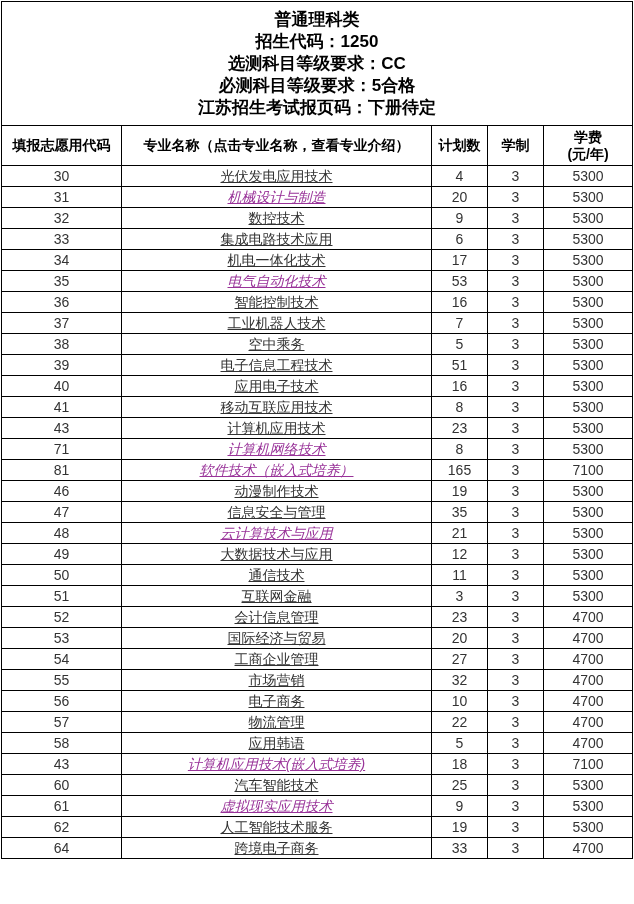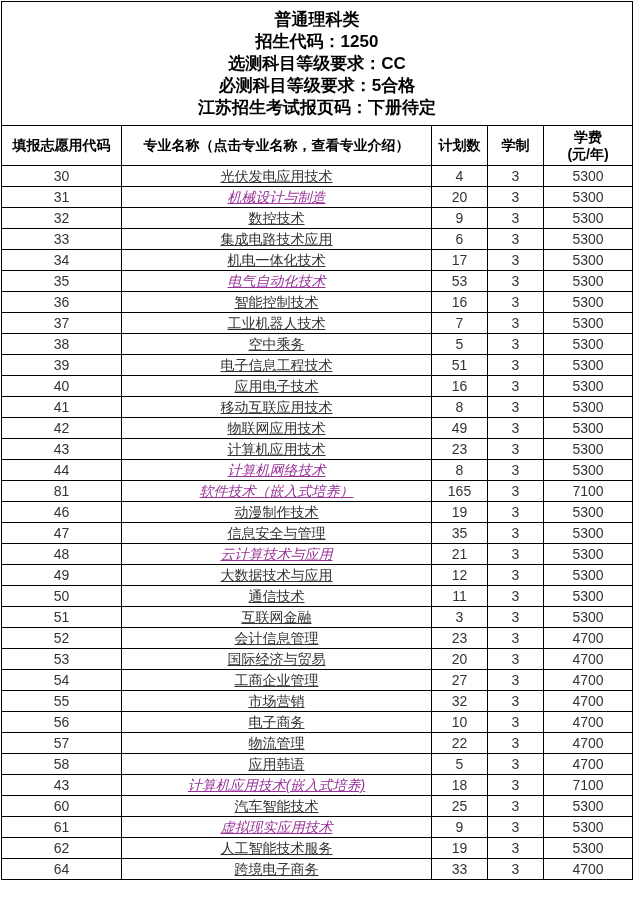--- a/index.html
+++ b/index.html
@@ -188,38 +188,31 @@
   </tr>
 
   <tr>
     <td>41</td>
     <td><a class="major-link">移动互联应用技术</a></td>
     <td>8</td>
     <td>3</td>
     <td>5300</td>
   </tr>
 
-  <tr>
-    <td>42</td>
-    <td><a class="major-link">物联网应用技术</a></td>
-    <td>49</td>
-    <td>3</td>
-    <td>5300</td>
-  </tr>
 
   <tr>
     <td>43</td>
     <td><a class="major-link">计算机应用技术</a></td>
     <td>23</td>
     <td>3</td>
     <td>5300</td>
   </tr>
 
   <tr>
-    <td>44</td>
+    <td>71</td>
     <td><a class="major-link visited">计算机网络技术</a></td>
     <td>8</td>
     <td>3</td>
     <td>5300</td>
   </tr>
 
   <tr>
     <td>81</td>
     <td><a class="major-link visited">软件技术（嵌入式培养）</a></td>
     <td>165</td>

